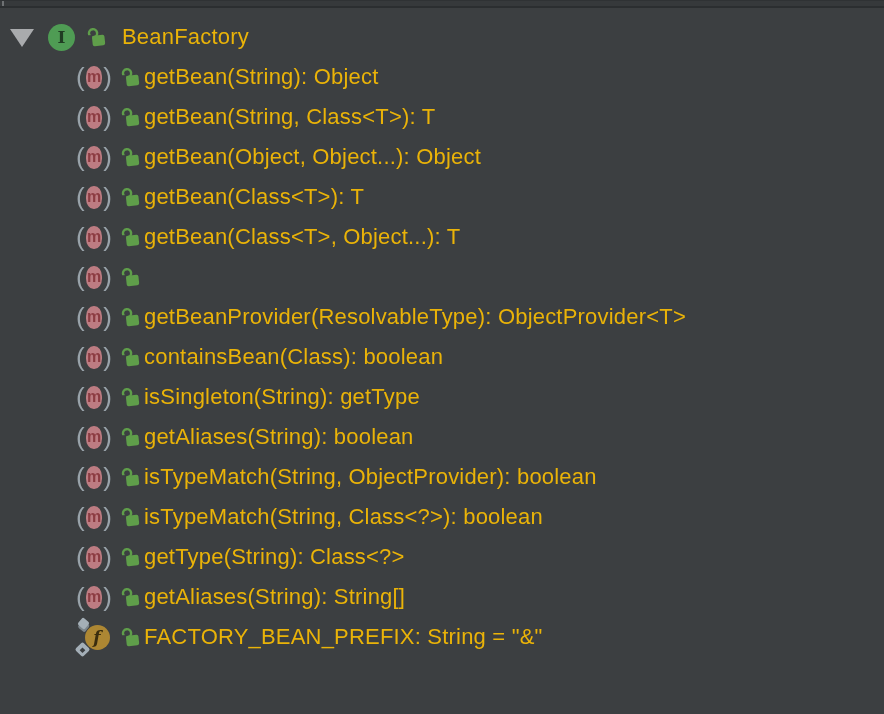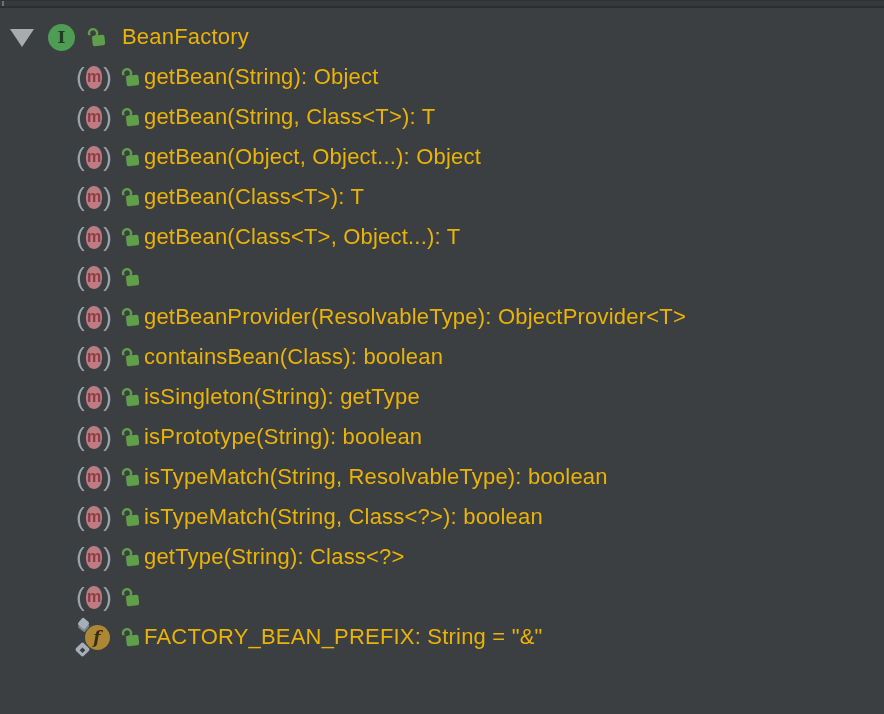--- a/index.html
+++ b/index.html
@@ -254,35 +254,35 @@
     <div class="method-icon">
       <span class="paren">(</span>
       <span class="m-circle">m</span>
       <span class="paren">)</span>
     </div>
     <svg class="lock" width="20" height="21" viewBox="0 0 20 21">
       <circle cx="7.5" cy="6" r="4.1" fill="none" stroke="#5f9e4a" stroke-width="2.4"></circle>
       <rect x="0.5" y="7.5" width="6" height="5" fill="#3c3f41"></rect>
       <rect x="6" y="8.5" width="12.5" height="10.5" rx="2" fill="#5f9e4a"></rect>
     </svg>
-    <span class="label">isPrototype(String): boolean</span>
-  </div>
-
-  <div class="row child">
-    <div class="method-icon">
-      <span class="paren">(</span>
-      <span class="m-circle">m</span>
-      <span class="paren">)</span>
-    </div>
-    <svg class="lock" width="20" height="21" viewBox="0 0 20 21">
-      <circle cx="7.5" cy="6" r="4.1" fill="none" stroke="#5f9e4a" stroke-width="2.4"></circle>
-      <rect x="0.5" y="7.5" width="6" height="5" fill="#3c3f41"></rect>
-      <rect x="6" y="8.5" width="12.5" height="10.5" rx="2" fill="#5f9e4a"></rect>
-    </svg>
-    <span class="label">isTypeMatch(String, ResolvableType): boolean</span>
+    <span class="label">getAliases(String): boolean</span>
+  </div>
+
+  <div class="row child">
+    <div class="method-icon">
+      <span class="paren">(</span>
+      <span class="m-circle">m</span>
+      <span class="paren">)</span>
+    </div>
+    <svg class="lock" width="20" height="21" viewBox="0 0 20 21">
+      <circle cx="7.5" cy="6" r="4.1" fill="none" stroke="#5f9e4a" stroke-width="2.4"></circle>
+      <rect x="0.5" y="7.5" width="6" height="5" fill="#3c3f41"></rect>
+      <rect x="6" y="8.5" width="12.5" height="10.5" rx="2" fill="#5f9e4a"></rect>
+    </svg>
+    <span class="label">isTypeMatch(String, ObjectProvider): boolean</span>
   </div>
 
   <div class="row child">
     <div class="method-icon">
       <span class="paren">(</span>
       <span class="m-circle">m</span>
       <span class="paren">)</span>
     </div>
     <svg class="lock" width="20" height="21" viewBox="0 0 20 21">
       <circle cx="7.5" cy="6" r="4.1" fill="none" stroke="#5f9e4a" stroke-width="2.4"></circle>
@@ -310,20 +310,21 @@
     <div class="method-icon">
       <span class="paren">(</span>
       <span class="m-circle">m</span>
       <span class="paren">)</span>
     </div>
     <svg class="lock" width="20" height="21" viewBox="0 0 20 21">
       <circle cx="7.5" cy="6" r="4.1" fill="none" stroke="#5f9e4a" stroke-width="2.4"></circle>
       <rect x="0.5" y="7.5" width="6" height="5" fill="#3c3f41"></rect>
       <rect x="6" y="8.5" width="12.5" height="10.5" rx="2" fill="#5f9e4a"></rect>
     </svg>
+    <span class="label">getAliases(String): String[]</span>
   </div>
 
   <div class="row child">
     <div class="field-icon">
       <span class="deco top"></span>
       <span class="deco bottom"></span>
       <span class="f-circle">f</span>
     </div>
     <svg class="lock" width="20" height="21" viewBox="0 0 20 21">
       <circle cx="7.5" cy="6" r="4.1" fill="none" stroke="#5f9e4a" stroke-width="2.4"></circle>

